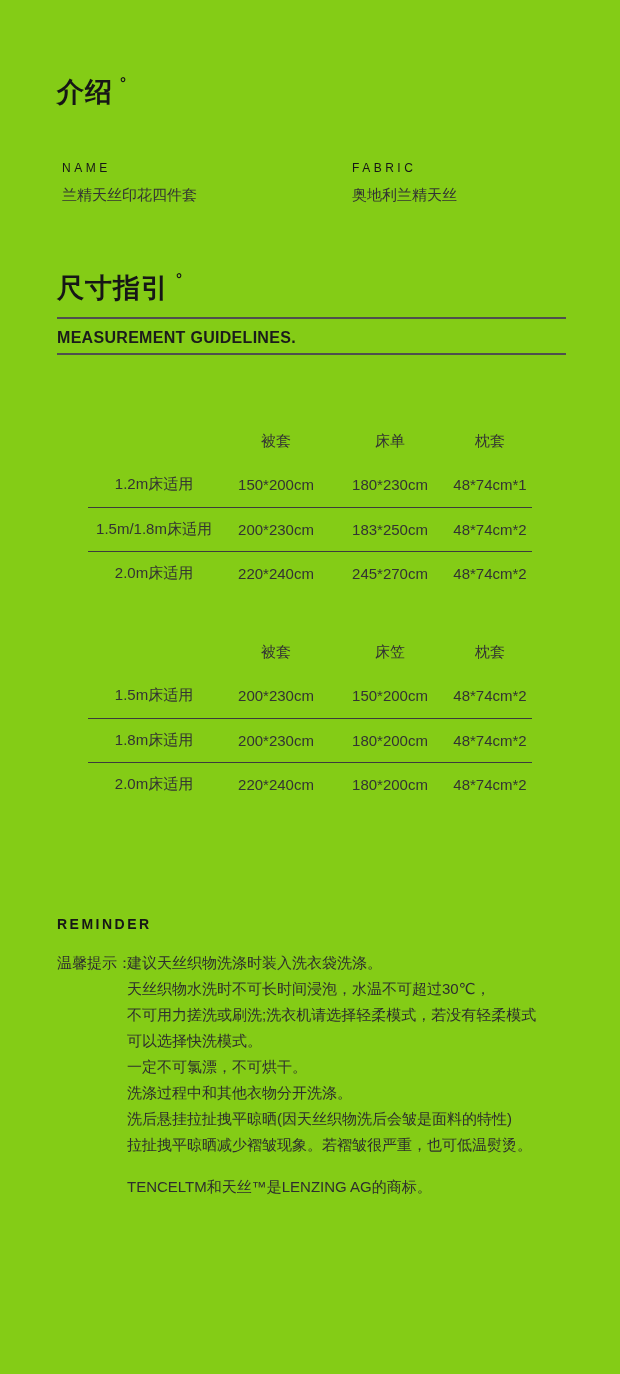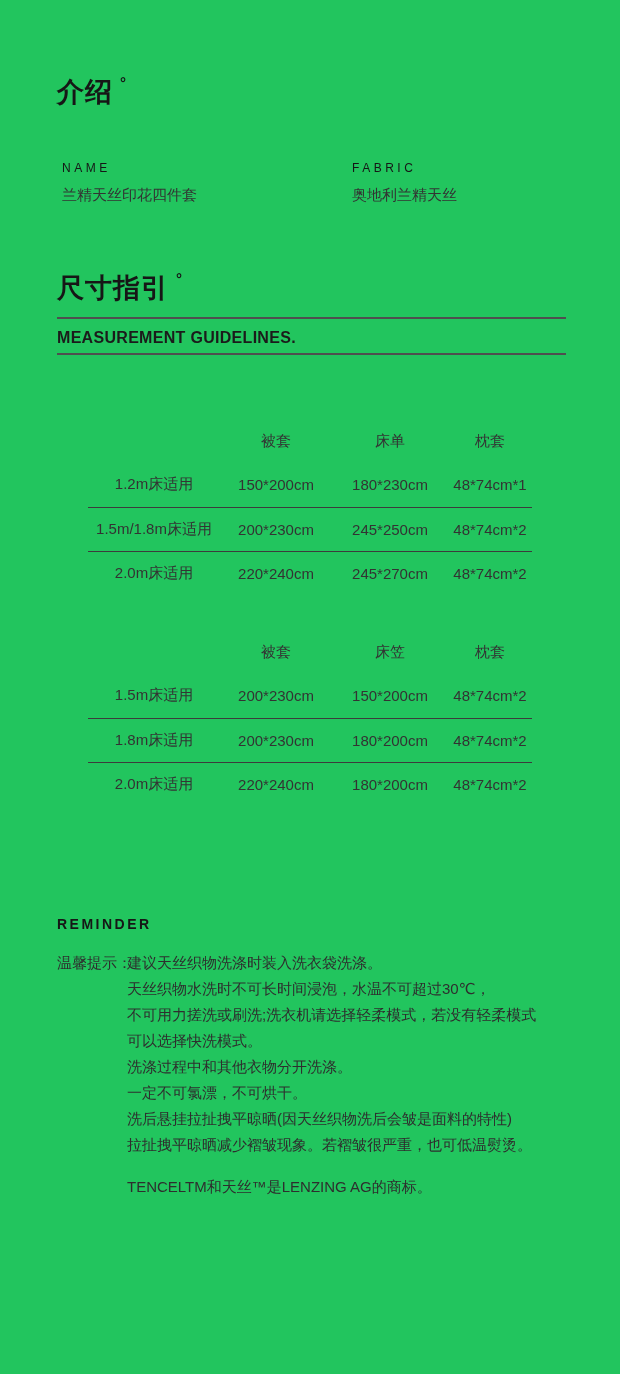--- a/index.html
+++ b/index.html
@@ -4,21 +4,21 @@
 <style>
   * { box-sizing: border-box; }
   html, body { margin: 0; padding: 0; }
   body {
     width: 620px; height: 1374px;
     background: #ffffff;
     font-family: "Liberation Sans", "DejaVu Sans", sans-serif;
     color: #1d1d1d;
     overflow: hidden;
   }
-  .page { display: flow-root; width: 620px; height: 1374px; background: #22c55e; }
+  .page { display: flow-root; width: 620px; height: 1374px; background: #84cc16; }
   .content { width: 509px; margin-left: 57px; }
 
   h1.sec-title {
     margin: 0; margin-top: 64px;
     font-size: 27px; line-height: 38px;
     font-weight: 600; letter-spacing: 1px;
     color: #161616;
   }
   h1.sec-title.second { margin-top: 56px; }
   .deg { font-size: 15px; vertical-align: 13px; margin-left: 7px; font-weight: 600; }
@@ -110,21 +110,21 @@
       </tr>
       <tr>
         <td class="rowlabel">1.2m床适用</td>
         <td>150*200cm</td>
         <td>180*230cm</td>
         <td>48*74cm*1</td>
       </tr>
       <tr class="divided">
         <td class="rowlabel">1.5m/1.8m床适用</td>
         <td>200*230cm</td>
-        <td>245*250cm</td>
+        <td>183*250cm</td>
         <td>48*74cm*2</td>
       </tr>
       <tr class="divided">
         <td class="rowlabel">2.0m床适用</td>
         <td>220*240cm</td>
         <td>245*270cm</td>
         <td>48*74cm*2</td>
       </tr>
     </tbody>
       </table>
@@ -166,22 +166,22 @@
 
     <h2 class="reminder-title">REMINDER</h2>
 
     <div class="reminder">
       <div class="reminder-label">温馨提示：</div>
       <div class="reminder-lines">
         <div class="reminder-line">建议天丝织物洗涤时装入洗衣袋洗涤。</div>
         <div class="reminder-line">天丝织物水洗时不可长时间浸泡，水温不可超过30℃，</div>
         <div class="reminder-line">不可用力搓洗或刷洗;洗衣机请选择轻柔模式，若没有轻柔模式</div>
         <div class="reminder-line">可以选择快洗模式。</div>
+        <div class="reminder-line">一定不可氯漂，不可烘干。</div>
         <div class="reminder-line">洗涤过程中和其他衣物分开洗涤。</div>
-        <div class="reminder-line">一定不可氯漂，不可烘干。</div>
         <div class="reminder-line">洗后悬挂拉扯拽平晾晒(因天丝织物洗后会皱是面料的特性)</div>
         <div class="reminder-line">拉扯拽平晾晒减少褶皱现象。若褶皱很严重，也可低温熨烫。</div>
         <div class="trademark">TENCELTM和天丝™是LENZING AG的商标。</div>
       </div>
     </div>
 
   </div>
 </div>
 
 </body></html>

